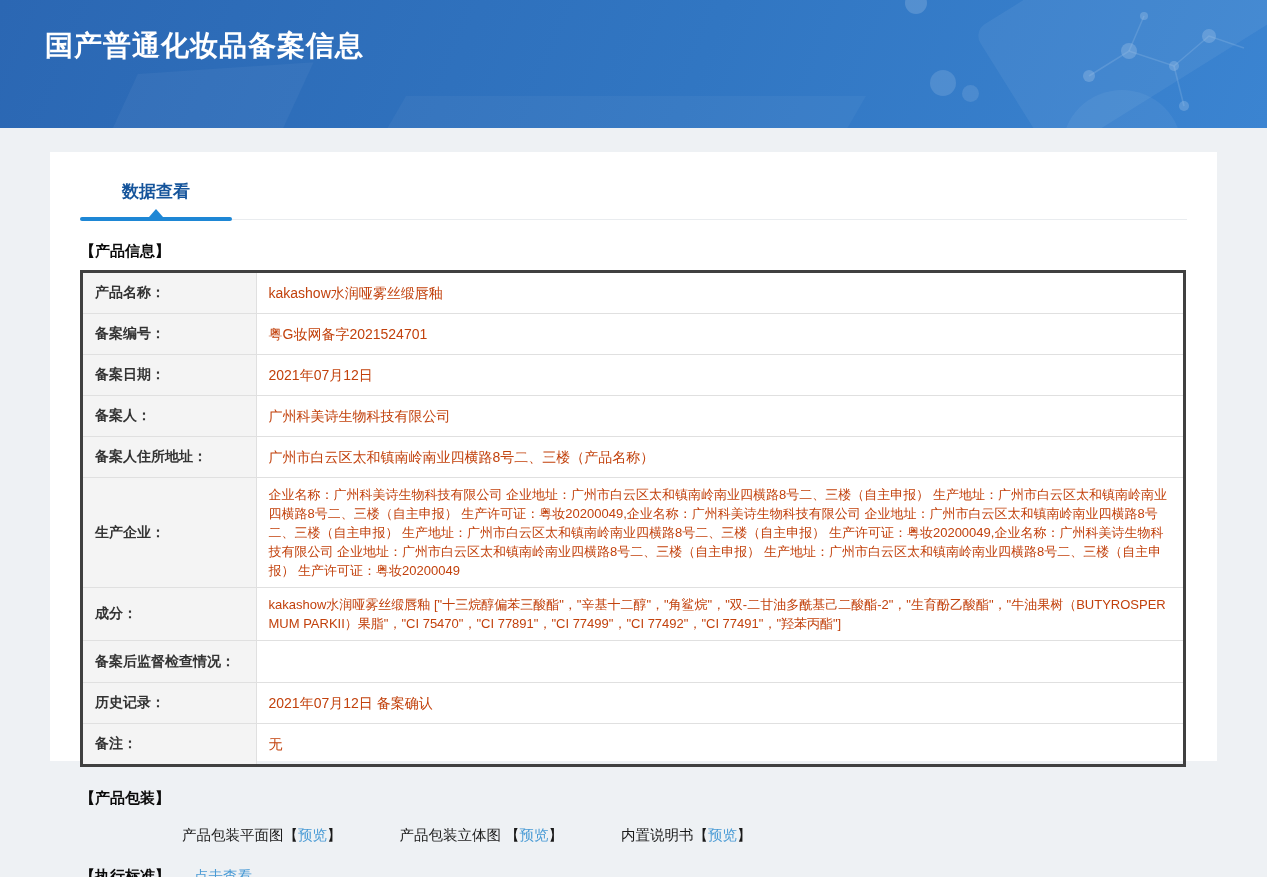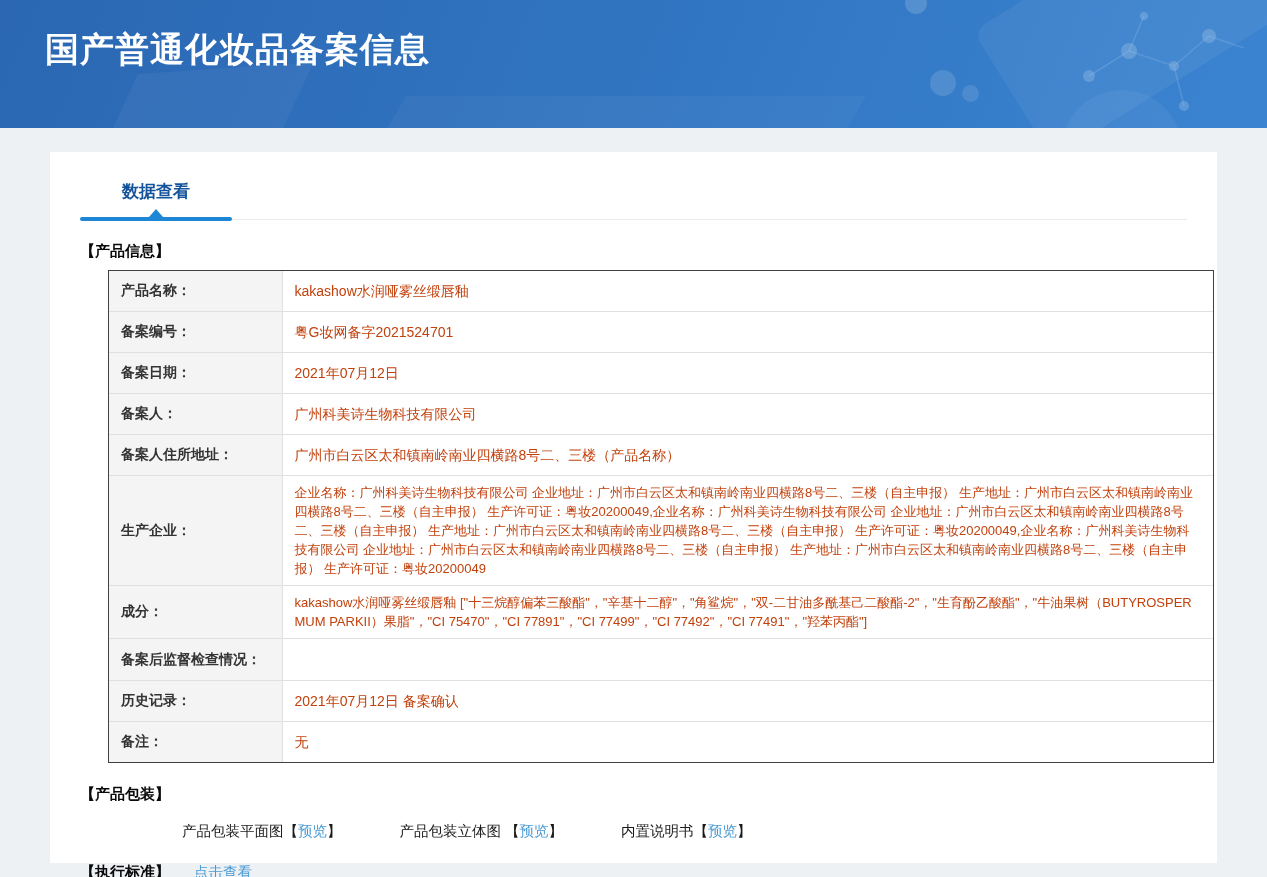--- a/index.html
+++ b/index.html
@@ -15,21 +15,21 @@
     position: relative;
     height: 128px;
     background: linear-gradient(112deg, #2b67b3 0%, #3176c2 55%, #3b84d1 100%);
     overflow: hidden;
   }
   .banner h1 {
     position: absolute;
     left: 45px;
     top: 27px;
     color: #ffffff;
-    font-size: 34px;
+    font-size: 28px;
     font-weight: bold;
     letter-spacing: 1px;
   }
   .decor { position: absolute; pointer-events: none; }
   .decor-band1 {
     right: -60px; top: -70px; width: 340px; height: 150px;
     background: rgba(255,255,255,0.06);
     transform: rotate(-32deg); border-radius: 14px;
   }
   .decor-band2 {
@@ -44,21 +44,21 @@
   }
   .decor-circle1 { right: 85px; top: 90px; width: 120px; height: 120px; border-radius: 50%; background: rgba(255,255,255,0.05); }
   .decor-dot1 { left: 905px; top: -8px; width: 22px; height: 22px; border-radius: 50%; background: rgba(255,255,255,0.16); }
   .decor-dot2 { left: 930px; top: 70px; width: 26px; height: 26px; border-radius: 50%; background: rgba(255,255,255,0.13); }
   .decor-dot3 { left: 962px; top: 85px; width: 17px; height: 17px; border-radius: 50%; background: rgba(255,255,255,0.11); }
   .decor-molecule { right: 18px; top: 6px; opacity: 0.5; }
 
   
   .card {
     width: 1167px;
-    height: 711px;
+    height: 609px;
     margin: 24px 0 0 50px;
     background: #ffffff;
     padding: 28px 30px 0 30px;
   }
 
   
   .tabbar {
     position: relative;
     border-bottom: 1px solid #e9ecef;
     height: 40px;
@@ -94,23 +94,22 @@
   
   .section-title {
     font-size: 15px;
     font-weight: bold;
     color: #0a0a0a;
     margin: 22px 0 9px 0;
   }
 
   
   .info-table {
-    border: 1px solid #404040;
+    border: 3px solid #404040;
     width: 1106px;
-    margin-left: 28px;
   }
   .info-table table {
     width: 100%;
     border-collapse: collapse;
     table-layout: fixed;
   }
   .info-table td {
     border-bottom: 1px solid #e0e0e0;
     vertical-align: middle;
   }

